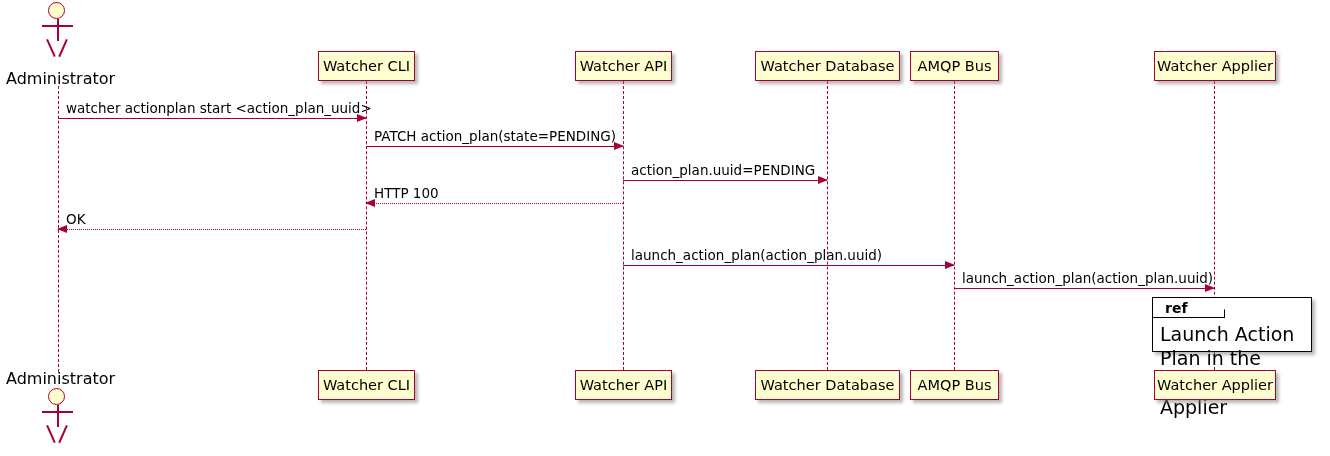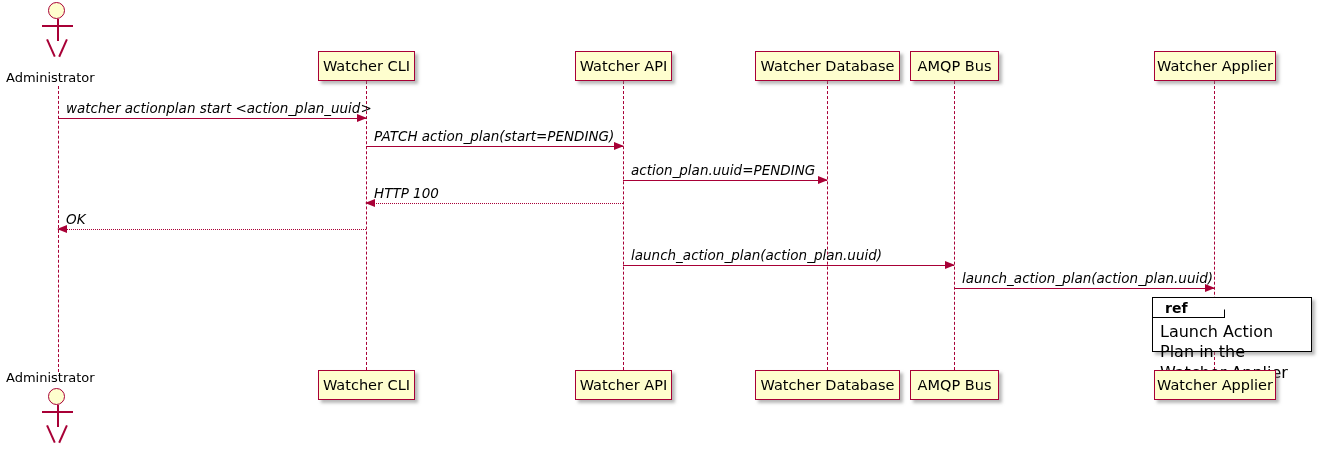--- a/index.html
+++ b/index.html
@@ -36,61 +36,61 @@
   }
   .actor .body{position:absolute;left:22px;top:17px;width:1.8px;height:22px;background:#A80036;}
   .actor .arms{position:absolute;left:7px;top:23px;width:31px;height:1.8px;background:#A80036;}
   .actor .legL{position:absolute;left:11px;top:37px;width:1.8px;height:19px;background:#A80036;
     transform-origin:top right;transform:rotate(-24deg);}
   .actor .legR{position:absolute;left:31px;top:37px;width:1.8px;height:19px;background:#A80036;
     transform-origin:top left;transform:rotate(24deg);}
   .actor .shadow{position:absolute;left:16px;top:2px;width:20px;height:54px;
     background:rgba(128,128,128,.30);filter:blur(2px);z-index:-1;border-radius:40%;}
   .actor-label{
-    position:absolute;font-size:13px;color:#000;white-space:nowrap;line-height:1;
+    position:absolute;font-size:16px;color:#000;white-space:nowrap;line-height:1;
   }
 
   
   .msg{position:absolute;height:0;}
   .msg .line{position:absolute;left:0;top:0;width:100%;height:0;border-top:1.6px solid #A80036;}
   .msg.dotted .line{border-top:1.6px dotted #A80036;}
   .msg .head-r{
     position:absolute;right:-1px;top:-4.5px;width:0;height:0;
     border-top:4.5px solid transparent;border-bottom:4.5px solid transparent;
     border-left:10px solid #A80036;
   }
   .msg .head-l{
     position:absolute;left:-1px;top:-4.5px;width:0;height:0;
     border-top:4.5px solid transparent;border-bottom:4.5px solid transparent;
     border-right:10px solid #A80036;
   }
   .msg .label{
     position:absolute;bottom:3px;font-size:13.5px;color:#000;white-space:nowrap;line-height:1;
   }
-  .msg .label.left{left:8px;font-style:italic;}
+  .msg .label.left{left:8px;}
 
   
   .ref{
     position:absolute;background:#ffffff;border:1.5px solid #000000;
     box-shadow:3px 3px 3px rgba(128,128,128,.55);box-sizing:border-box;
   }
   .ref .tab{
     position:absolute;left:0;top:0;height:20px;width:72px;
     background:#ffffff;color:#000;font-weight:bold;font-size:14px;
     display:flex;align-items:center;padding-left:12px;box-sizing:border-box;
     border-right:1.5px solid #000;border-bottom:1.5px solid #000;
     clip-path:polygon(0 0,60px 0,72px 12px,72px 100%,0 100%);
   }
   .ref .tab::after{
     content:"";position:absolute;right:0;top:0;width:14px;height:14px;
     background:linear-gradient(to bottom left,#ffffff 50%,transparent 50%);
   }
   .ref .body{
     position:absolute;left:7px;top:24px;right:6px;
-    font-size:16px;color:#000;line-height:1.28;
+    font-size:19px;color:#000;line-height:1.28;
   }
 </style>
 </head>
 <body>
 
 <div id="canvas">
 
   <div class="lifeline" style="left:58px;top:86px;height:286px;"></div>
   <div class="lifeline" style="left:366px;top:81px;height:289px;"></div>
   <div class="lifeline" style="left:623px;top:81px;height:289px;"></div>
@@ -126,21 +126,21 @@
 
   <div class="msg" style="left:58px;top:118px;width:308px;">
     <div class="line"></div>
     <div class="head-r"></div>
     <div class="label left">watcher actionplan start &lt;action_plan_uuid&gt;</div>
   </div>
 
   <div class="msg" style="left:366px;top:146px;width:257px;">
     <div class="line"></div>
     <div class="head-r"></div>
-    <div class="label left">PATCH action_plan(start=PENDING)</div>
+    <div class="label left">PATCH action_plan(state=PENDING)</div>
   </div>
 
   <div class="msg" style="left:623px;top:180px;width:204px;">
     <div class="line"></div>
     <div class="head-r"></div>
     <div class="label left">action_plan.uuid=PENDING</div>
   </div>
 
   <div class="msg dotted" style="left:366px;top:203px;width:257px;">
     <div class="line"></div>

